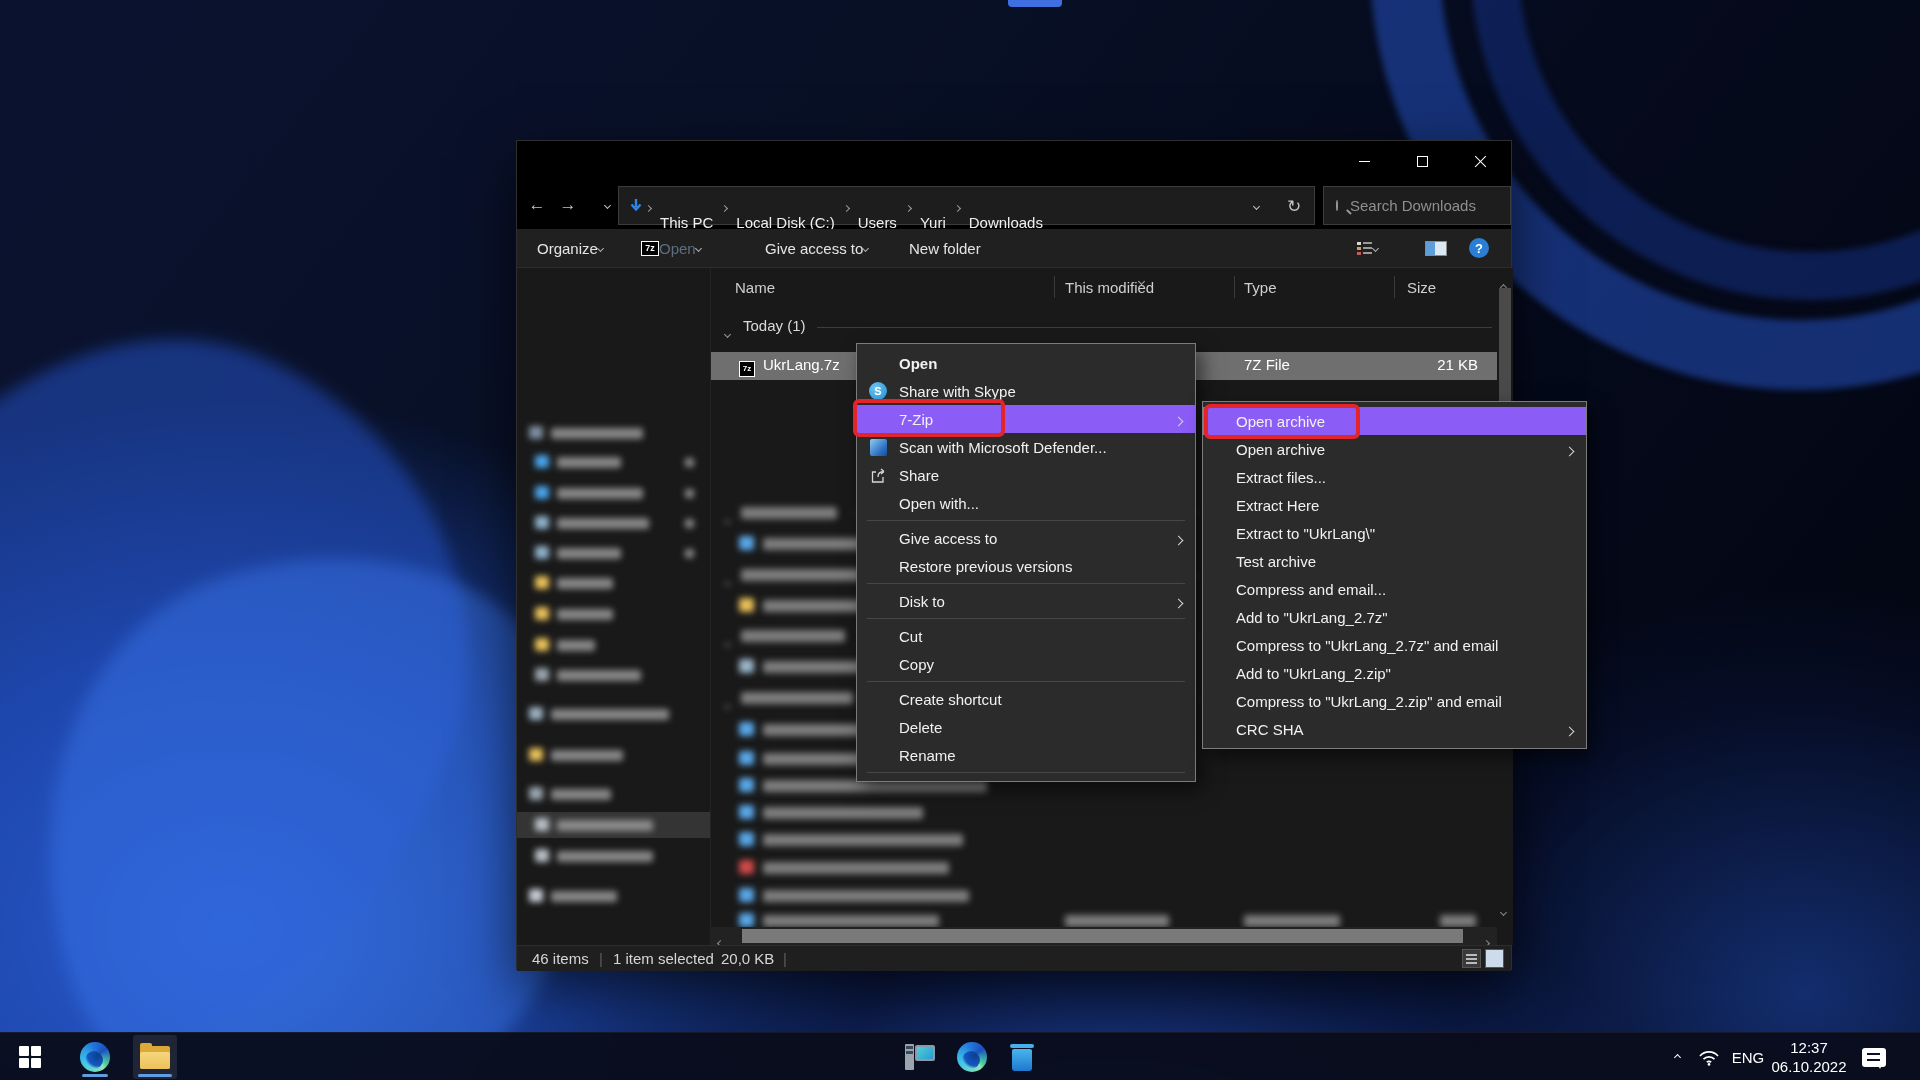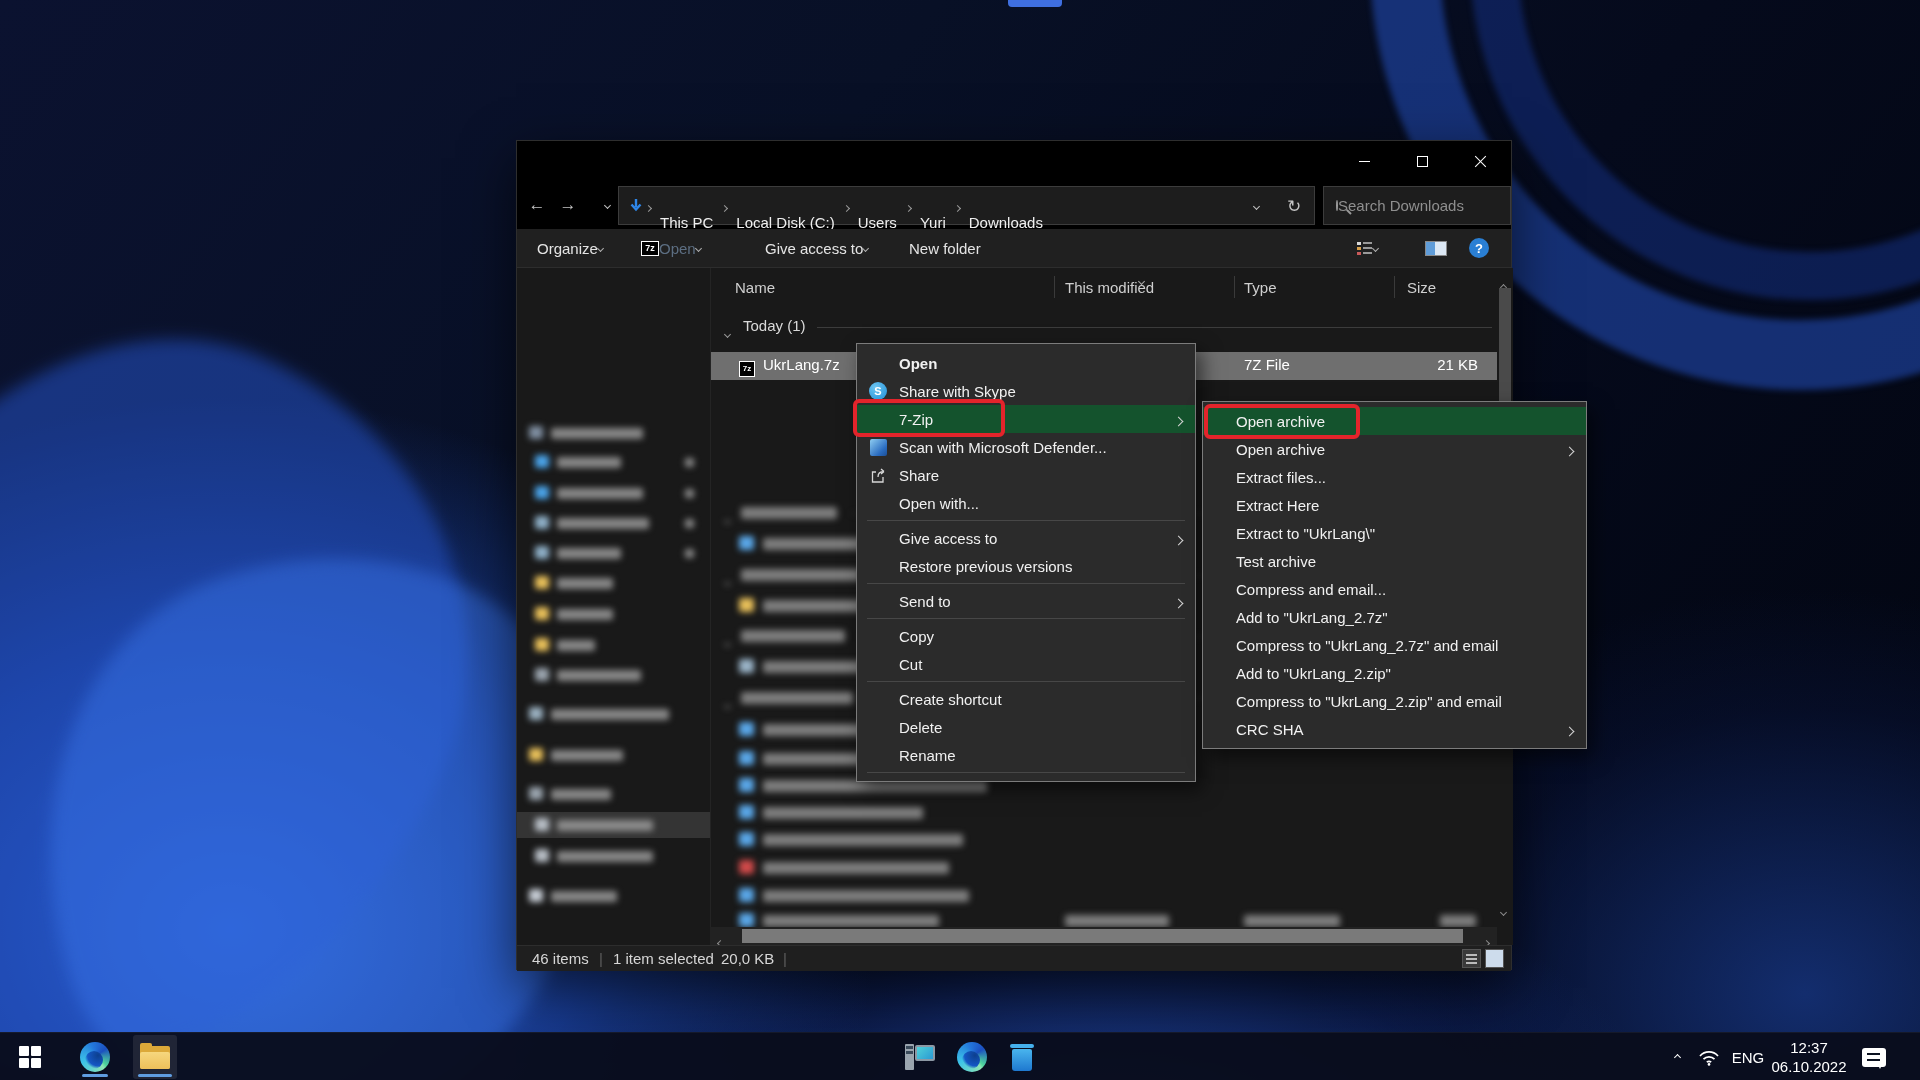--- a/index.html
+++ b/index.html
@@ -44,21 +44,21 @@
     display:flex; align-items:center; padding-left:10px; }
   .crumb { color:#efefef; font-size:15px; padding:0 6px; white-space:nowrap;margin-top:34px; }
   .crumbsep { color:#9a9a9a; margin:0 3px; }
   #addr-right { right:1px; top:1px; height:37px; display:flex; align-items:center; }
   .addr-btn { width:38px; height:37px; display:flex; align-items:center; justify-content:center; color:#c3c3c3; }
   .refresh { font-size:17px; color:#c3c3c3; }
   #searchbox { left:806px; top:4px; width:188px; height:39px; background:#1d1d1d; border:1px solid #3c3c3c;
     display:flex; align-items:center; padding-left:12px; }
   .mag { position:relative; width:11px; height:11px; border:1.7px solid #9a9a9a; border-radius:50%; }
   .mag::after { content:""; position:absolute; left:9px; top:10px; width:6px; height:1.7px; background:#9a9a9a; transform:rotate(45deg); }
-  .search-input { flex:1; background:transparent; border:none; outline:none;
+  .search-input { flex:1; margin-left:12px; background:transparent; border:none; outline:none;
     color:#c8c8c8; font-size:15px; font-family:inherit; }
   .search-input::placeholder { color:#8f8f8f; }
 
   #toolbar { left:0; top:88px; width:100%; height:39px; background:#202020; border-bottom:1px solid #2d2d2d; }
   .tb { top:0; height:38px; display:flex; align-items:center; color:#e4e4e4; font-size:15px; }
   .tb .ch { color:#b0b0b0; }
   .dis { color:#5c6e82; } .dis-ch { color:#565656; }
   .sevenzip-badge { display:inline-flex; align-items:center; justify-content:center; width:18px; height:15px;
     background:#000; border:1px solid #fff; color:#fff; font-size:9px; font-weight:bold; }
   .dv-icon { position:relative; width:16px; height:13px; }
@@ -107,21 +107,21 @@
   .stbtn { position:absolute; top:3px; width:19px; height:19px; border:1px solid #555; }
   .stbtn.active { background:#3a3a3a; }
   .stbtn .lines { position:absolute; left:3px; top:4px; width:11px; height:10px;
     background:linear-gradient(#bbb 0 2px, transparent 2px 4px, #bbb 4px 6px, transparent 6px 8px, #bbb 8px 10px); }
   .stbtn.thumbs { background:#cddcec; }
 
   
   .menu { background:#2b2b2b; border:1px solid #7c7c7c; box-shadow:6px 8px 18px rgba(0,0,0,.55); padding:5px 0; z-index:30; }
   .mi { position:relative; height:28px; display:flex; align-items:center; padding-left:42px;
     color:#f1f1f1; font-size:15px; white-space:nowrap; }
-  .mi.hl { background:#14532d; }
+  .mi.hl { background:#8b5cf6; }
   .mi.bold { font-weight:bold; }
   .mi .micon { position:absolute; left:10px; top:4px; width:22px; height:20px; display:flex; align-items:center; justify-content:center; }
   .mi .arrow { position:absolute; right:13px; color:#d5d5d5; }
   .msep { height:1px; background:#474747; margin:3px 10px; }
   #submenu .mi { padding-left:33px; }
   .skype-icon { width:18px; height:18px; border-radius:50%; background:radial-gradient(circle at 35% 30%, #6cc4f0, #1f8fd8);
     color:#fff; font-size:11px; font-weight:bold; display:flex; align-items:center; justify-content:center; }
   .defender-icon { width:17px; height:17px; border-radius:2px; background:linear-gradient(135deg,#8ecdf2,#2a6cc0 70%,#1b4e96); }
   .ann { border:4px solid #e3242b; border-radius:6px; z-index:40; }
 
@@ -476,29 +476,29 @@
     <div class="msep"></div>
     <div class="mi">
       <span>Give access to</span>
       <span class="arrow"><span class="ch ch-r"></span></span>
     </div>
     <div class="mi">
         <span>Restore previous versions</span>
       </div>
     <div class="msep"></div>
     <div class="mi">
-      <span>Send to</span>
+      <span>Disk to</span>
       <span class="arrow"><span class="ch ch-r"></span></span>
     </div>
     <div class="msep"></div>
     <div class="mi">
+        <span>Cut</span>
+      </div>
+    <div class="mi">
         <span>Copy</span>
-      </div>
-    <div class="mi">
-        <span>Cut</span>
       </div>
     <div class="msep"></div>
     <div class="mi">
         <span>Create shortcut</span>
       </div>
     <div class="mi">
         <span>Delete</span>
       </div>
     <div class="mi">
         <span>Rename</span>

